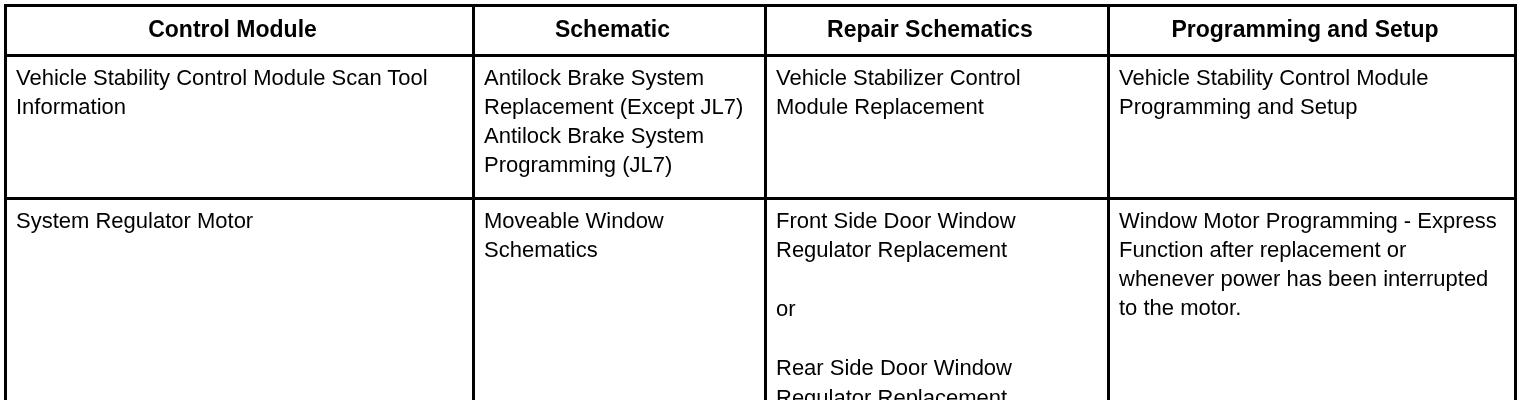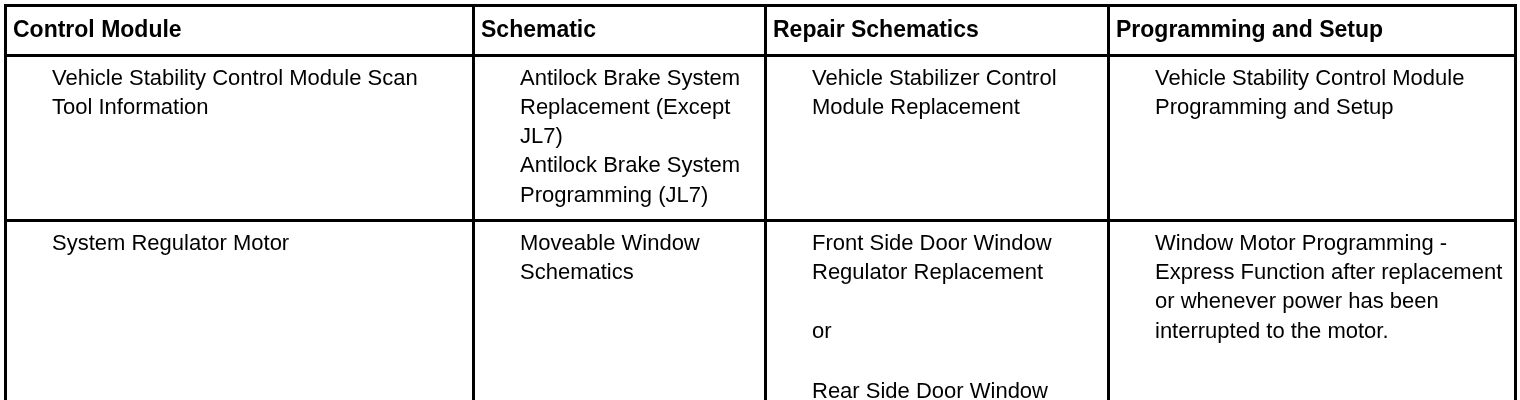--- a/index.html
+++ b/index.html
@@ -34,32 +34,31 @@
 
   table.spec-table th,
   table.spec-table td {
     border: 3px solid #000000;
     vertical-align: top;
     padding: 6px 9px 10px 9px;
     font-size: 22px;
     line-height: 1.33;
   }
   table.spec-table th {
-    text-align: left;
+    text-align: center;
     font-weight: bold;
     font-size: 23px;
     padding: 7px 20px 9px 6px;
     white-space: nowrap;
   }
   table.spec-table td {
     font-weight: normal;
   }
   .cell-line {
     display: block;
-    margin-left: 36px;
   }
   .cell-line.blank {
     height: 30px;
   }
   .row-a td { height: 124px; }
   .row-b td { height: 198px; }
 </style>
 </head>
 <body>
 

